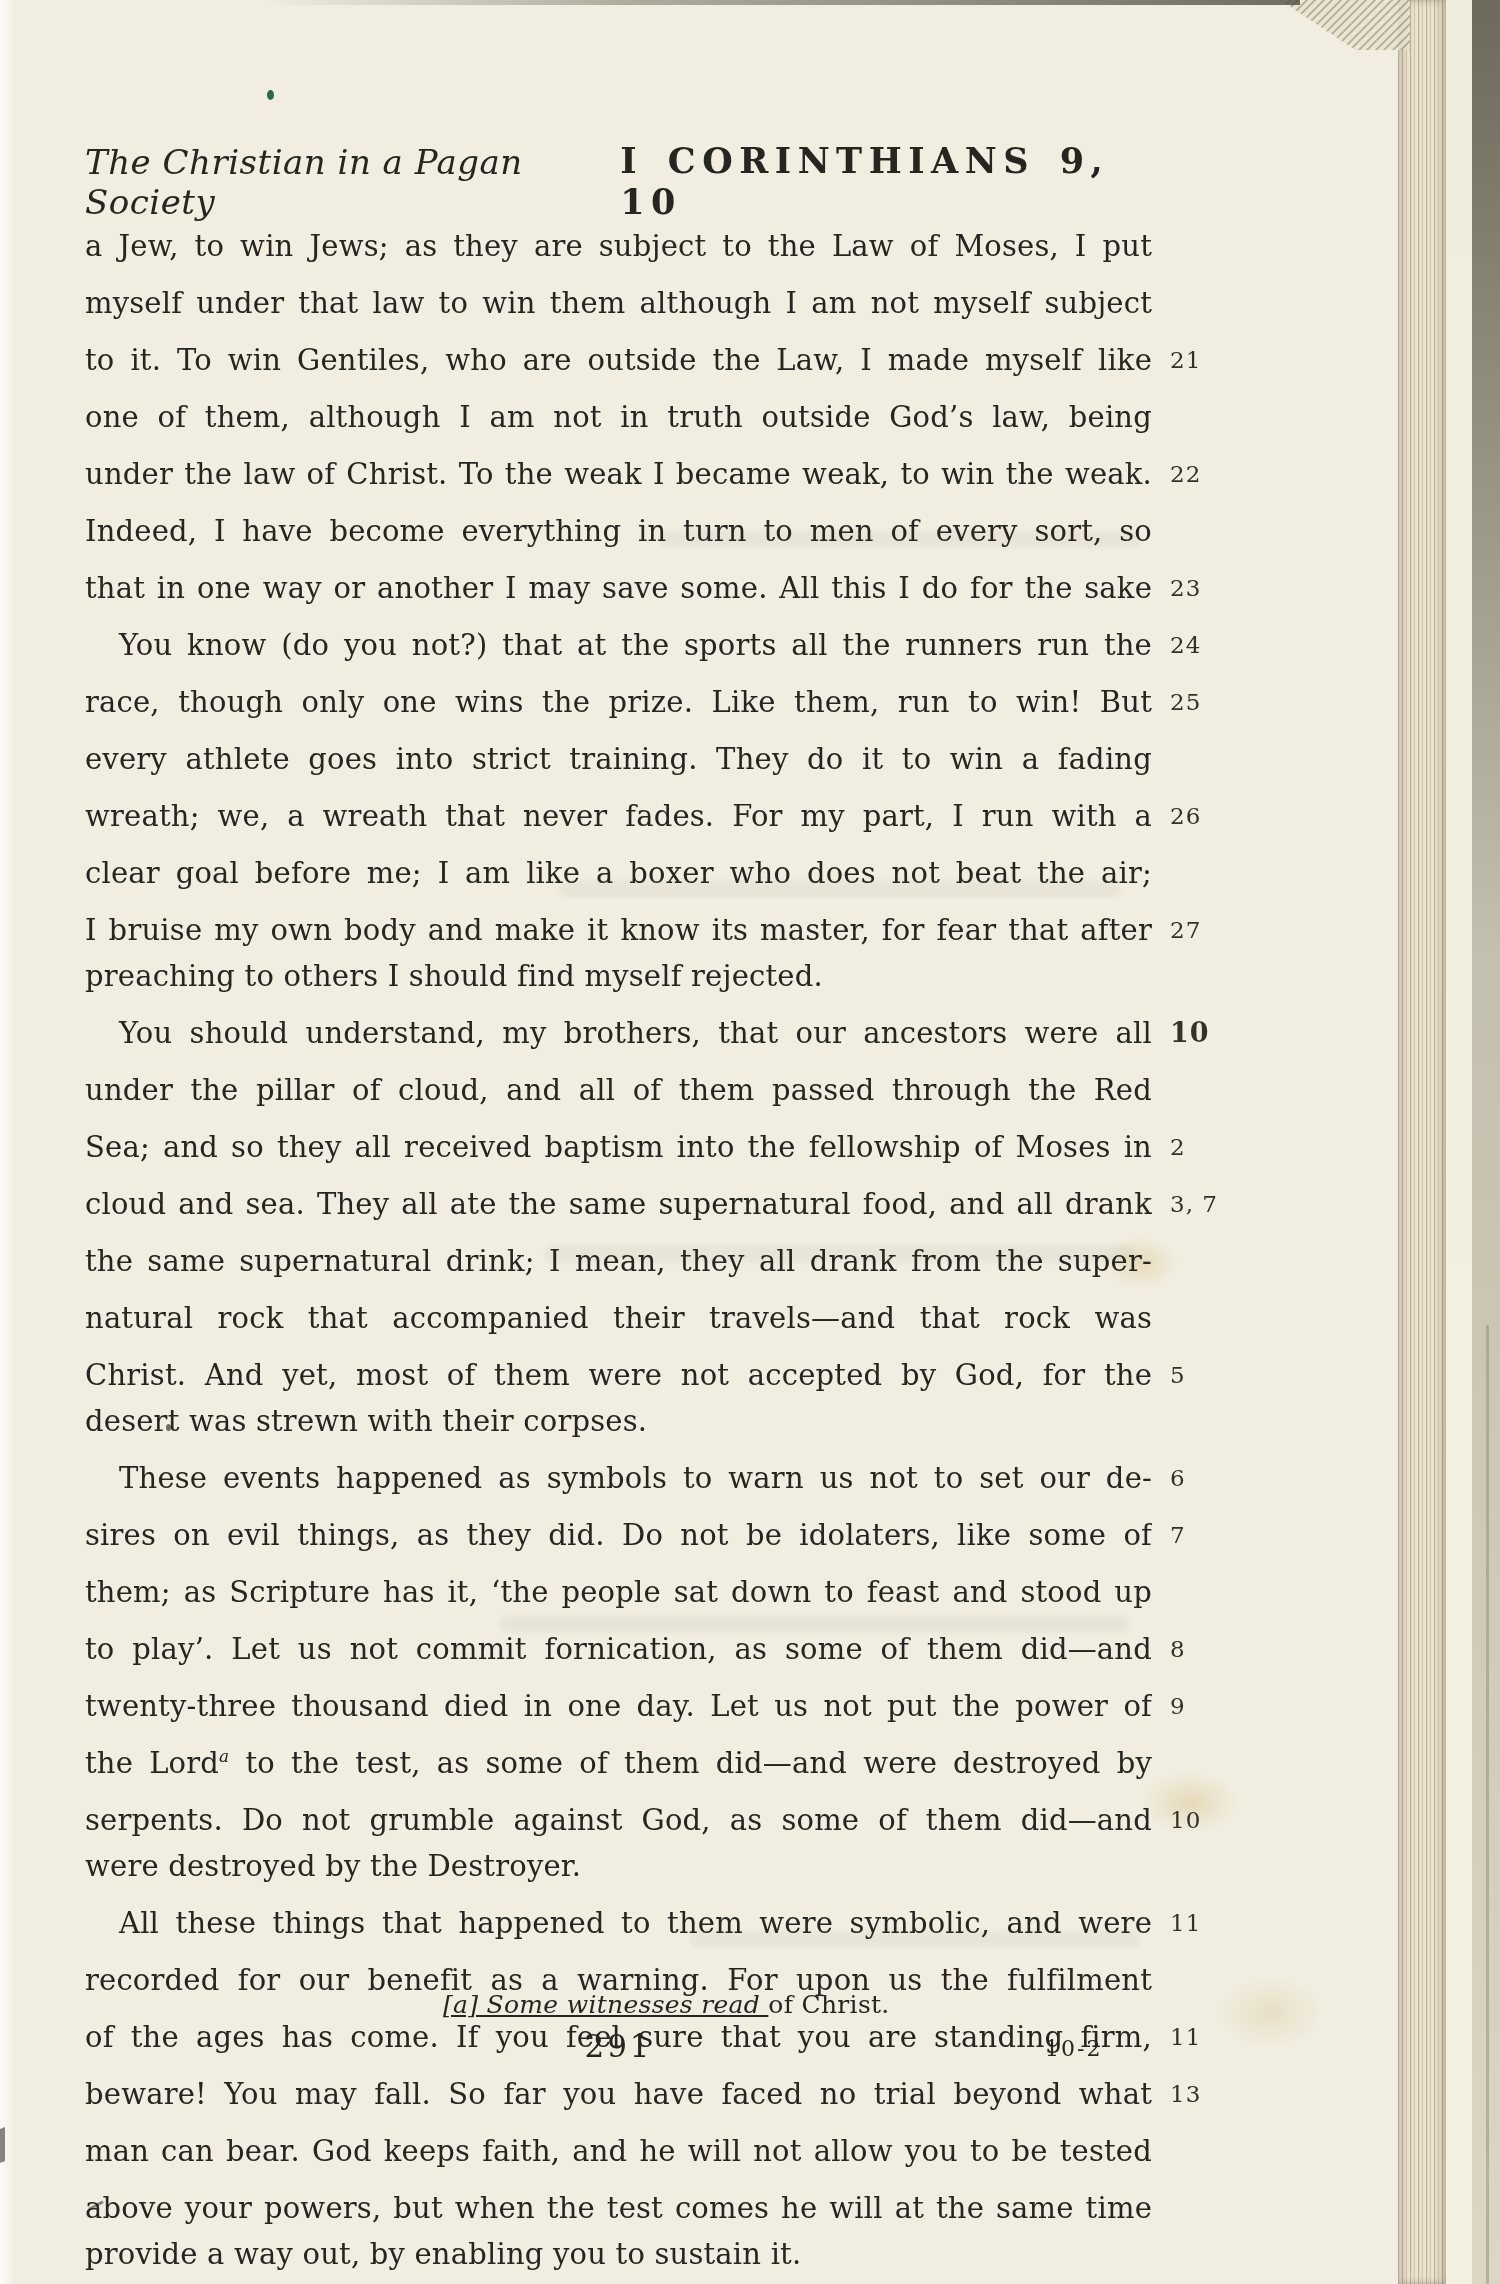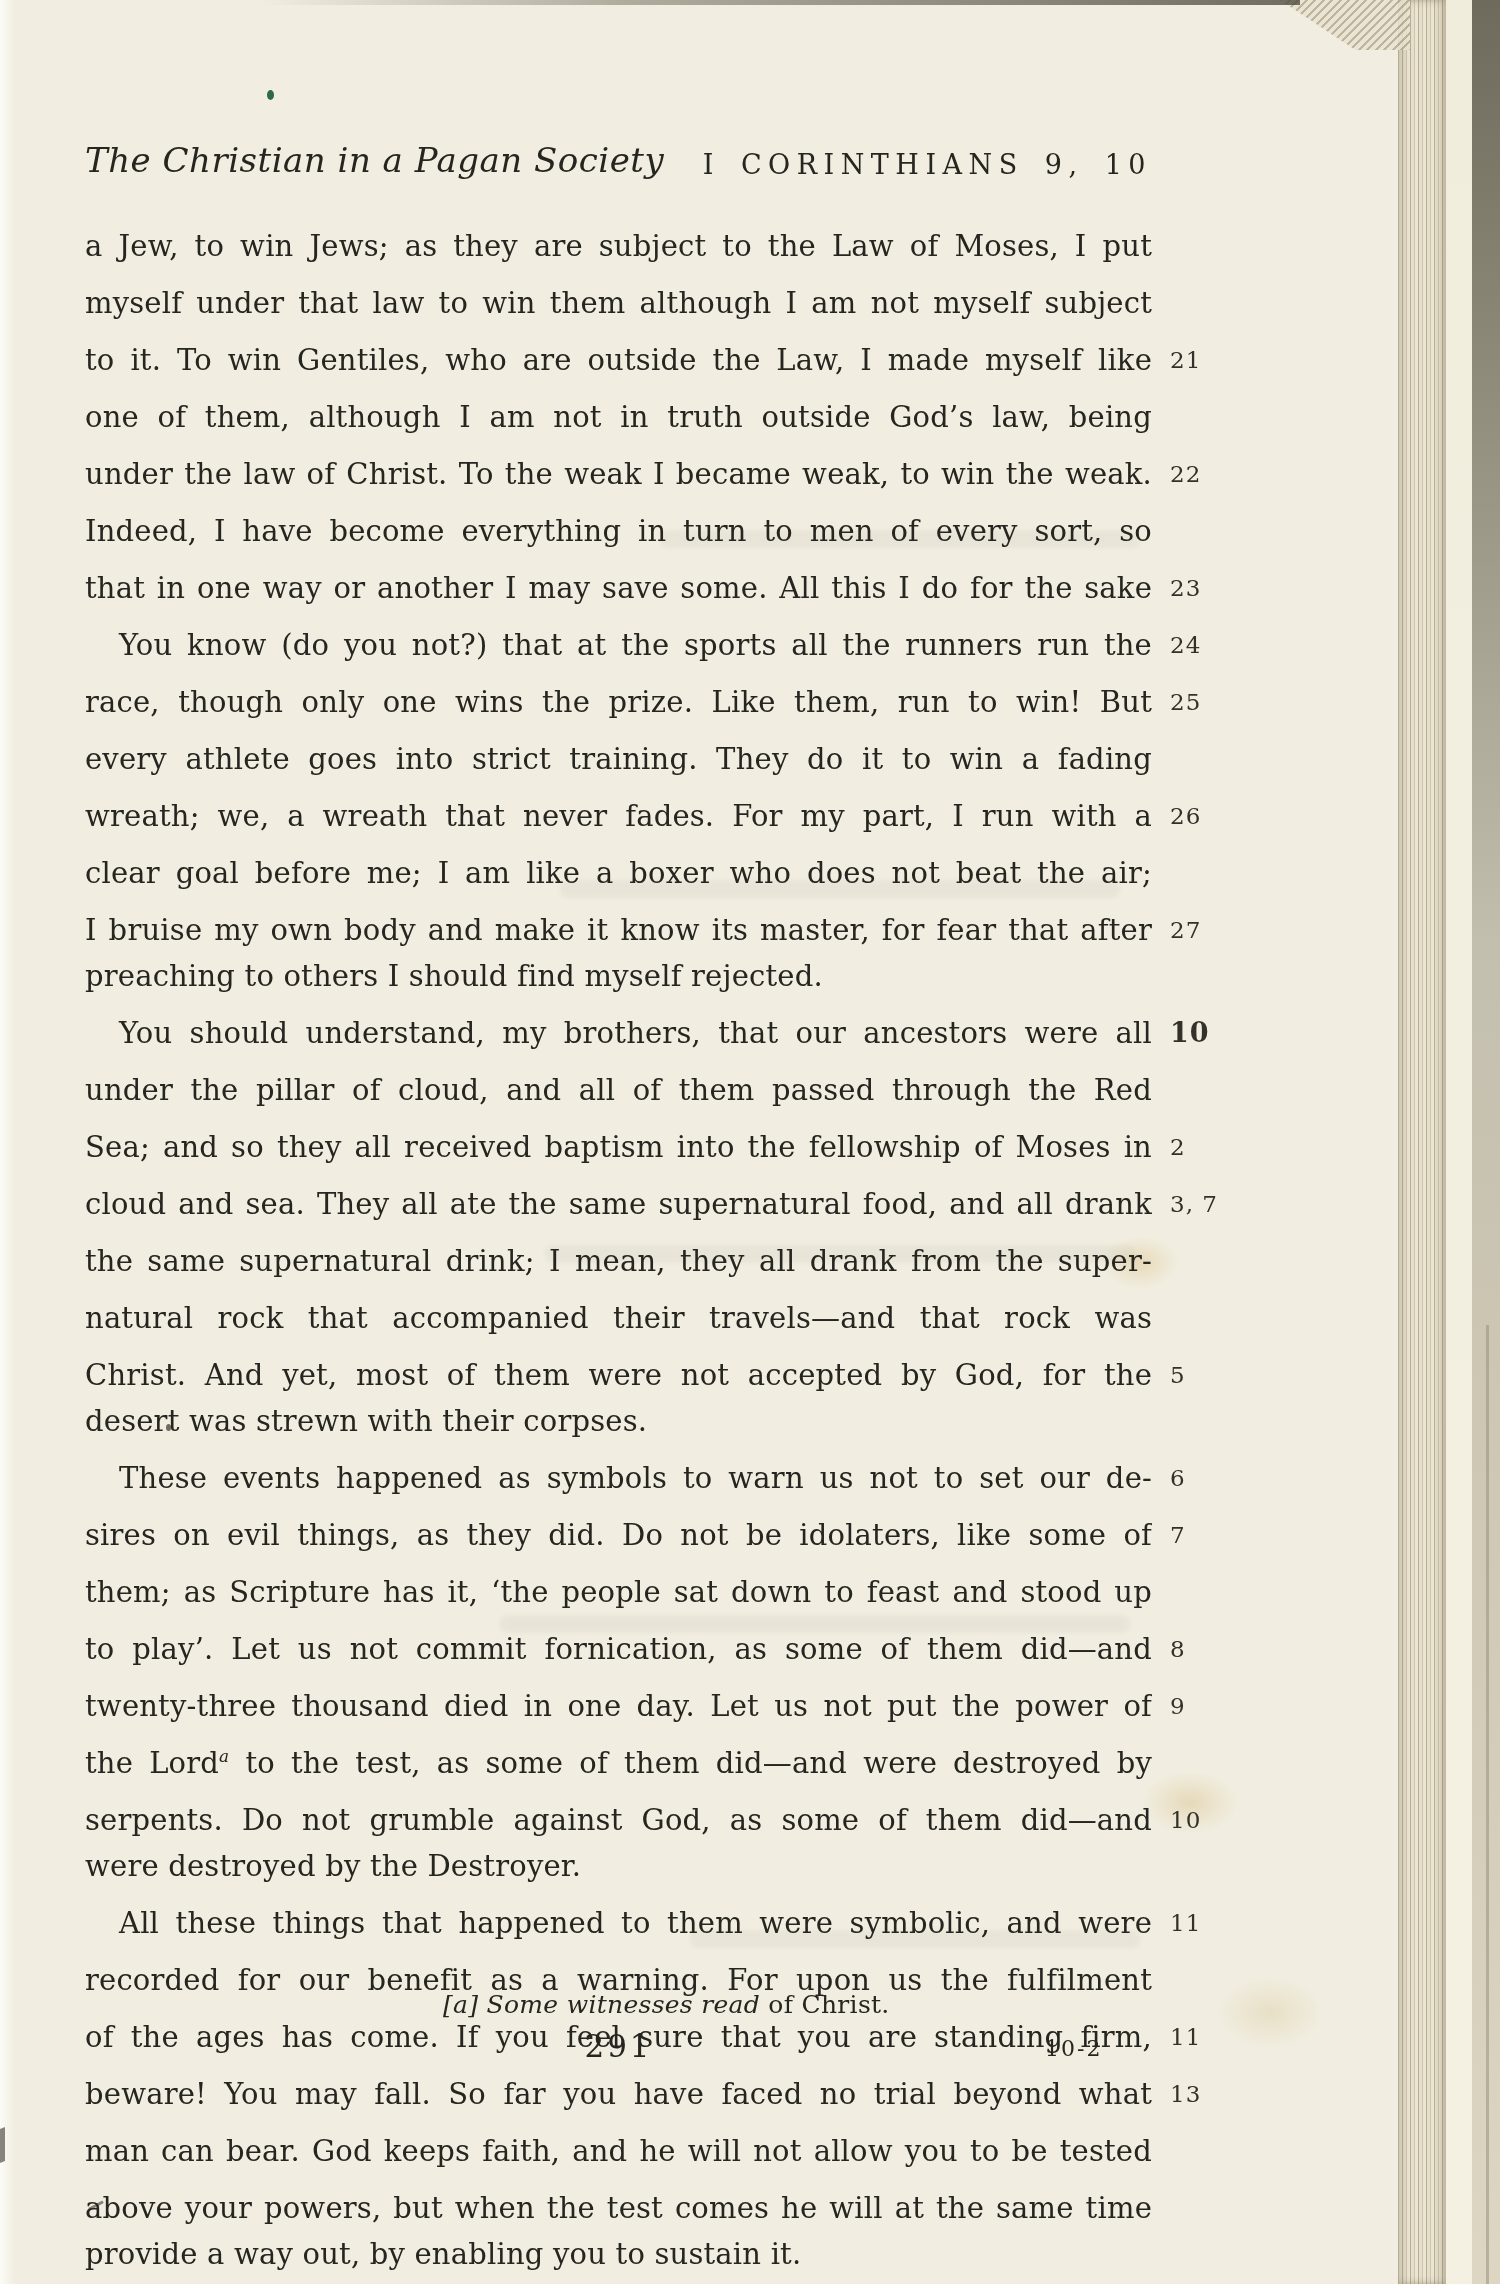--- a/index.html
+++ b/index.html
@@ -5,34 +5,34 @@
   html,body{margin:0;padding:0;}
   .page{
     position:relative; width:1500px; height:2284px; overflow:hidden;
     background:var(--paper,#f1eee1);
     font-family:"DejaVu Serif","Liberation Serif",serif;
     color:var(--ink,#262520);
   }
   
   .header{position:absolute; left:85px; top:140px; width:1067px; display:flex; justify-content:space-between; align-items:flex-end;}
   .header .h-left{font-style:italic; font-size:34px; letter-spacing:.5px;}
-  .header .h-right{font-size:27px; letter-spacing:6.5px; word-spacing:6px;}
+  .header .h-right{font-size:35px; letter-spacing:6.5px; word-spacing:6px;font-weight:bold;}
   
   .body-col{position:absolute; left:85px; top:212px; width:1067px; font-size:29px; line-height:46px;}
   .line{position:relative; height:46px;}
   .ltext{display:block; height:46px; overflow:hidden; text-align:left; letter-spacing:.2px;}
   .j .ltext{text-align:justify;margin-top:11px;}
   .j .ltext::after{content:""; display:inline-block; width:100%; height:0;}
   .ind .ltext{text-indent:34px;}
   sup{font-size:.58em; font-style:italic; line-height:0; vertical-align:super;}
   .vnum{position:absolute; left:1085px; top:0; width:110px; font-size:23px; line-height:46px; color:var(--verse-ink,#33312a); letter-spacing:1px; white-space:nowrap;}
   .vnum.vb{font-weight:bold; font-size:27px;}
   
   .footnote{position:absolute; left:443px; top:1990px; font-size:25px; letter-spacing:.3px;}
-  .footnote .it{font-style:italic;}
+  .footnote .it{font-style:italic;text-decoration:underline;}
   .it{font-style:italic;}
   .pageno{position:absolute; left:85px; top:2028px; width:1067px; text-align:center; font-size:31px; letter-spacing:3px;}
   .signature{position:absolute; left:1045px; top:2036px; font-size:22px; letter-spacing:2px;}
   
   .left-strip{position:absolute; left:0; top:0; width:14px; height:100%; background:linear-gradient(90deg,#fcfbf6,#f1eee1);}
   .edge-stack{position:absolute; left:1398px; top:0; width:48px; height:100%;
     background:repeating-linear-gradient(90deg,#cdc4ad 0 1px,#ece5d2 1px 4px,#b9af96 4px 5px,#e6dfcb 5px 8px);
     box-shadow:inset -5px 0 7px rgba(120,110,85,.35), inset 5px 0 7px rgba(120,110,85,.28);}
   .fore-light{position:absolute; left:1446px; top:0; width:26px; height:100%; background:linear-gradient(#f1eddd,#f4f1e3);}
   .outer-band{position:absolute; left:1472px; top:0; width:28px; height:100%;

